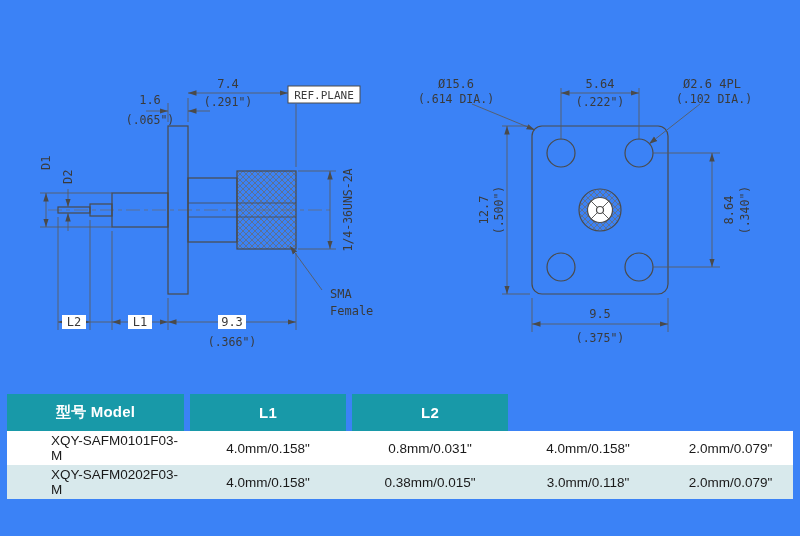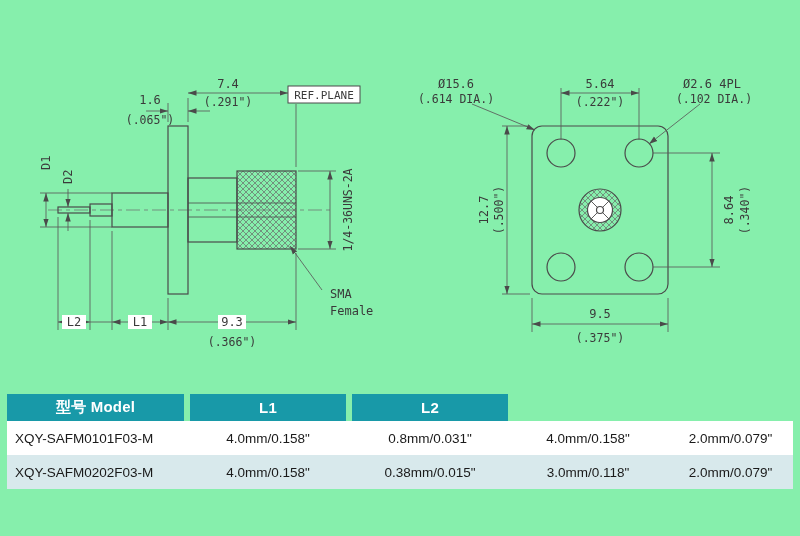--- a/index.html
+++ b/index.html
@@ -1,26 +1,26 @@
 <!DOCTYPE html>
 <html><head>
 <meta charset="utf-8">
 <style>
   html,body{margin:0;padding:0;background:#fff;}
-  .page{position:relative;width:800px;height:536px;background:#86efac;overflow:hidden;
+  .page{position:relative;width:800px;height:536px;background:#3b82f6;overflow:hidden;
         font-family:"Liberation Sans",sans-serif;}
   svg text{font-family:"DejaVu Sans Mono","Liberation Mono",monospace;}
   .spec-table{padding:4px 7px 0 7px;}
   .thead,.trow{display:grid;grid-template-columns:177px 156px 156px 148px 125px;column-gap:6px;}
-  .th{background:#1899a8;color:#fff;font-weight:bold;font-size:15px;height:27px;
+  .th{background:#1899a8;color:#fff;font-weight:bold;font-size:15px;height:37px;
       display:flex;align-items:center;justify-content:center;letter-spacing:.2px;text-align:right;}
   .trow{height:34px;background:#fff;}
   .trow.alt{background:#d8e9ec;}
   .td{display:flex;align-items:center;justify-content:center;font-size:13.5px;color:#1a1a1a;}
-  .td.model{justify-content:flex-start;padding-left:8px;font-size:13.5px;}
+  .td.model{justify-content:flex-start;padding-left:8px;font-size:13.5px;margin-left:36px;}
 </style>
 </head>
 <body>
 
 <div class="page">
 
   <svg width="800" height="386" viewBox="0 0 800 386" font-size="12" fill="#3a3a3a">
     <defs>
       <marker id="arr" markerWidth="12" markerHeight="8" refX="10" refY="4" orient="auto-start-reverse">
         <path d="M0,0.8 L10,4 L0,7.2 z" fill="#4a4a4a"></path>

